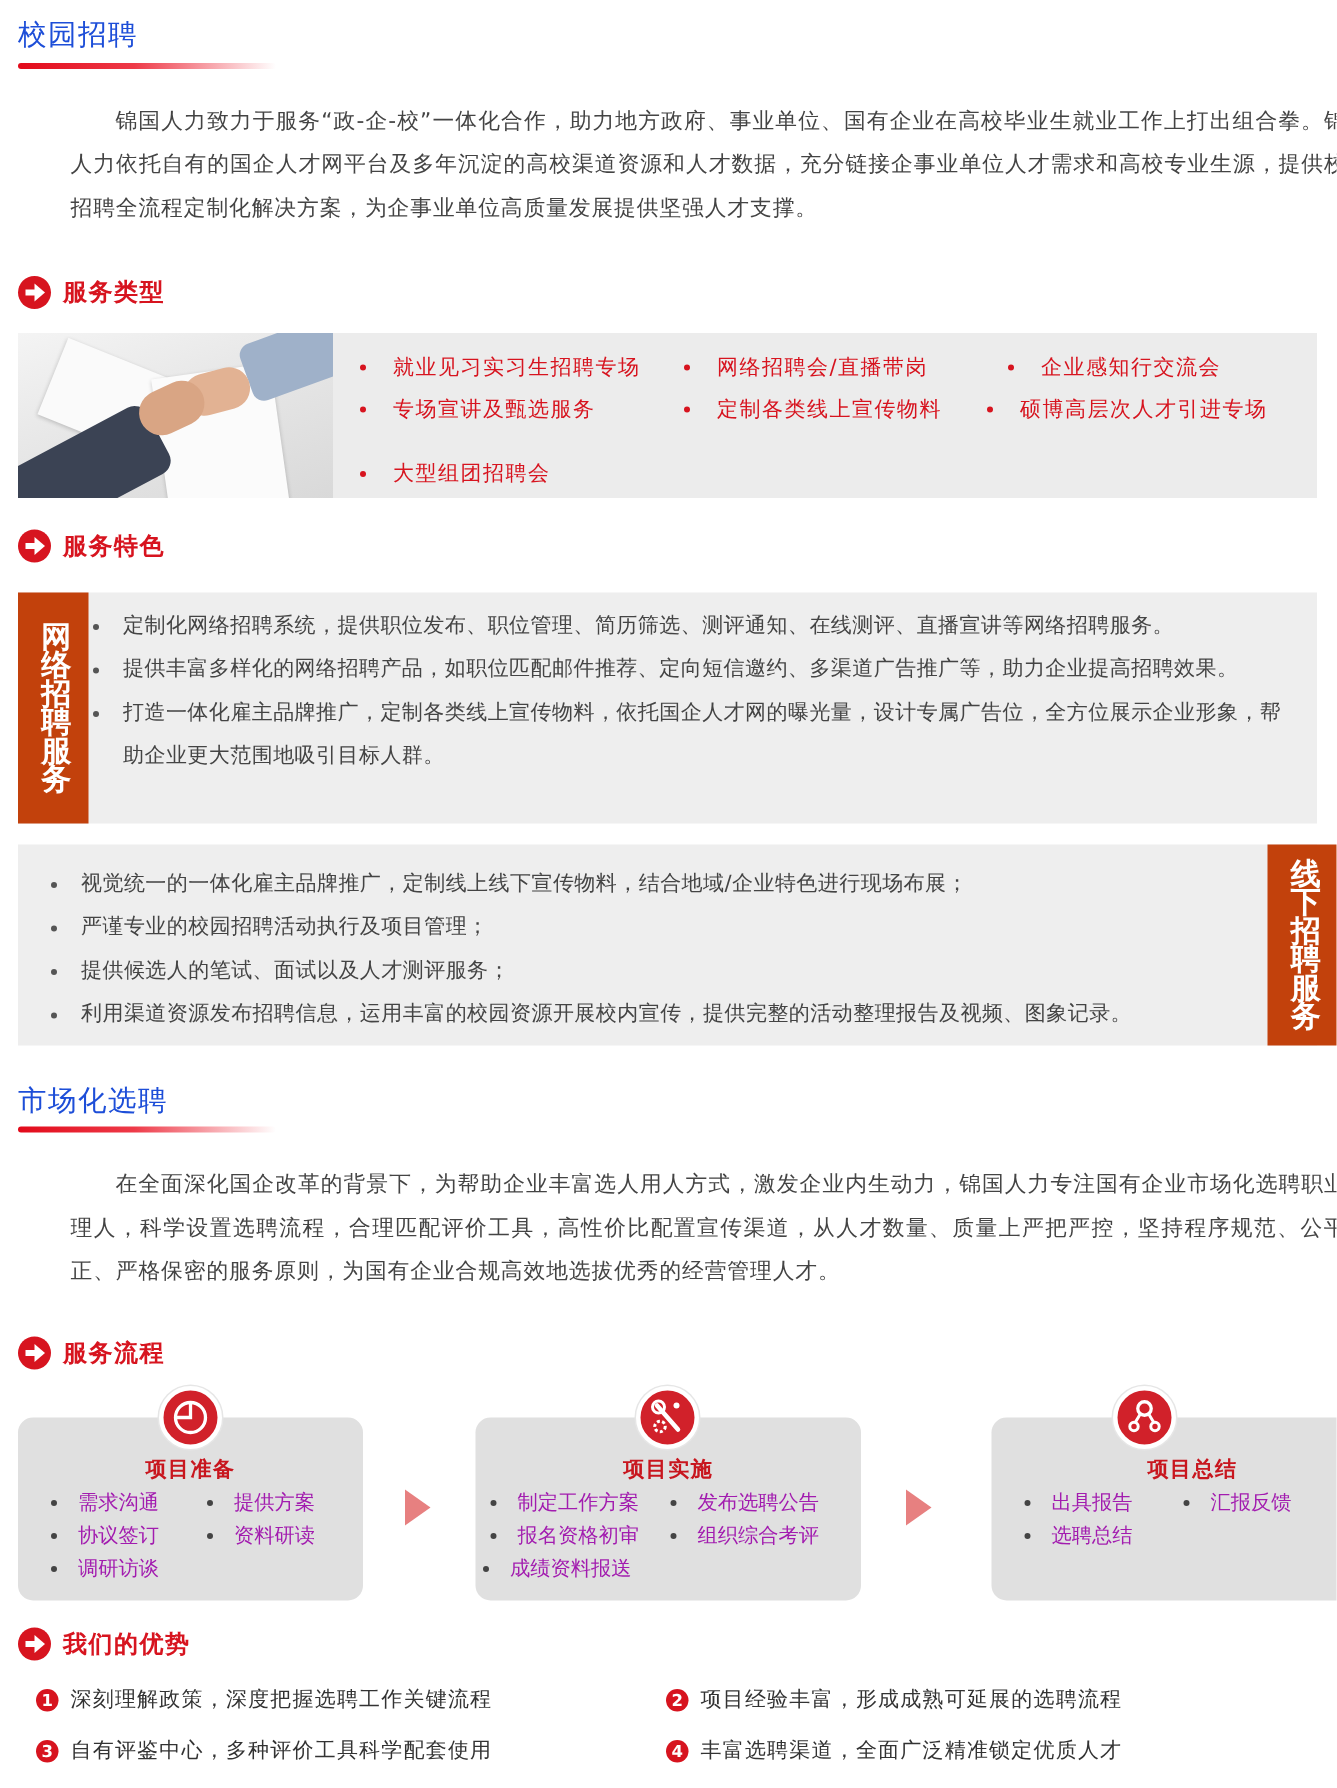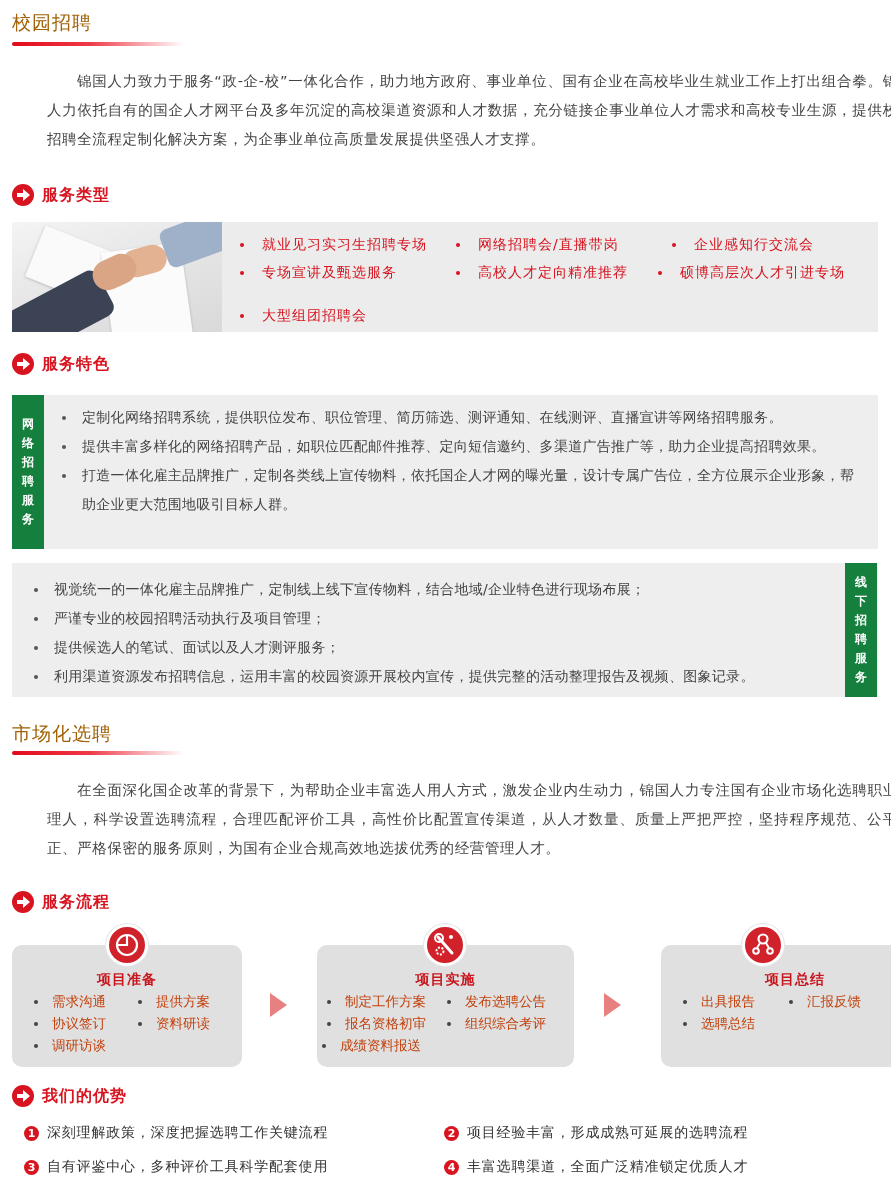--- a/index.html
+++ b/index.html
@@ -1,19 +1,19 @@
 <!DOCTYPE html>
 <html><head>
 <meta charset="utf-8">
 <style>
   * { box-sizing: border-box; margin: 0; padding: 0; }
   html, body { width: 891px; height: 1192px; background: #ffffff; overflow: hidden; }
   body { font-family: "DejaVu Sans", "Liberation Sans", sans-serif; color: #333; position: relative; }
 
-  .section-title { position: absolute; left: 12px; font-size: 19px; color: #a16207; letter-spacing: 1px; }
+  .section-title { position: absolute; left: 12px; font-size: 19px; color: #1d4ed8; letter-spacing: 1px; }
   .title-bar { position: absolute; left: 12px; width: 172px; height: 4px;
     background: linear-gradient(to right, #e20a1a 0%, #ee3a48 45%, rgba(255,255,255,0) 100%); border-radius: 2px; }
 
   .para { position: absolute; left: 12px; width: 866px; font-size: 14.5px; line-height: 29px; color: #444; text-indent: 30px; letter-spacing: 0.6px; text-align: justify; margin-left: 35px; }
 
   .sub-head { position: absolute; left: 12px; display: flex; align-items: center; gap: 8px; }
   .sub-head .arrow { width: 22px; height: 22px; border-radius: 50%; background: #d7141f; position: relative; }
   .sub-head .arrow::before { content: ""; position: absolute; left: 5px; top: 9px; width: 7px; height: 4px; background: #fff; }
   .sub-head .arrow::after { content: ""; position: absolute; left: 11px; top: 5px; border-left: 7px solid #fff; border-top: 6px solid transparent; border-bottom: 6px solid transparent; }
   .sub-head .label { font-size: 16px; font-weight: bold; color: #d7141f; letter-spacing: 1px; }
@@ -27,31 +27,31 @@
   .sleeve-l { position: absolute; left: -10px; top: 68px; width: 110px; height: 50px; background: #3b4354; transform: rotate(-28deg); border-radius: 10px; }
   .sleeve-r { position: absolute; left: 150px; top: -5px; width: 80px; height: 40px; background: #9fb1c9; transform: rotate(-20deg); border-radius: 8px; }
   .hand-l { position: absolute; left: 80px; top: 35px; width: 45px; height: 30px; background: #d9a584; border-radius: 15px; transform: rotate(-25deg); }
   .hand-r { position: absolute; left: 110px; top: 25px; width: 45px; height: 28px; background: #e2b293; border-radius: 14px; transform: rotate(-15deg); }
   .types-list { position: absolute; left: 228px; top: 14px; }
   .type-item { position: absolute; white-space: nowrap; font-size: 14px; color: #d7141f; letter-spacing: 1px; }
   .type-item .dot { display: inline-block; width: 4px; height: 4px; border-radius: 50%; background: #d7141f; margin-right: 18px; vertical-align: middle; }
 
   
   .feat-box { position: absolute; left: 12px; width: 866px; background: #eeeeee; }
-  .tag { position: absolute; width: 32px; background: #15803d; color: #fff; font-weight: bold; font-size: 12px; line-height: 19px; text-align: center; display: flex; align-items: center; justify-content: center; }
+  .tag { position: absolute; width: 47px; background: #c2410c; color: #fff; font-weight: bold; font-size: 20px; line-height: 19px; text-align: center; display: flex; align-items: center; justify-content: center; }
   .tag span { display: block; width: 16px; word-break: break-all; }
   .feat-list { position: absolute; font-size: 14px; color: #444; line-height: 29px; letter-spacing: 0.3px; }
   .feat-list li { list-style: none; position: relative; padding-left: 22px; }
   .feat-list li::before { content: ""; position: absolute; left: 2px; top: 13px; width: 4px; height: 4px; border-radius: 50%; background: #555; }
 
   
   .proc-card { position: absolute; top: 945px; height: 122px; background: #e0e0e0; border-radius: 10px; }
   .proc-icon { position: absolute; top: 924px; width: 42px; height: 42px; border-radius: 50%; background: #d1212a; border: 3px solid #fff; box-shadow: 0 0 0 1px #e6e6e6; }
   .proc-title { position: absolute; top: 26px; left: 0; width: 100%; text-align: center; font-size: 14px; font-weight: bold; color: #c8161e; letter-spacing: 1px; }
-  .proc-item { position: absolute; font-size: 13.5px; color: #c2410c; white-space: nowrap; }
+  .proc-item { position: absolute; font-size: 13.5px; color: #a21caf; white-space: nowrap; }
   .proc-item .dot { display: inline-block; width: 4px; height: 4px; border-radius: 50%; background: #444; margin-right: 14px; vertical-align: middle; }
   .proc-arrow { position: absolute; top: 993px; width: 0; height: 0; border-left: 17px solid #e78080; border-top: 12px solid transparent; border-bottom: 12px solid transparent; }
 
   
   .adv { position: absolute; font-size: 14px; color: #333; white-space: nowrap; display: flex; align-items: center; gap: 8px; letter-spacing: 0.8px; }
   .adv .num { width: 15px; height: 15px; border-radius: 50%; background: #d7141f; color: #fff; font-size: 11px; font-weight: bold; display: flex; align-items: center; justify-content: center; letter-spacing: 0; }
 </style>
 </head>
 <body>
 
@@ -72,21 +72,21 @@
     <div class="sleeve-r"></div>
     <div class="sleeve-l"></div>
     <div class="hand-r"></div>
     <div class="hand-l"></div>
   </div>
   <div class="types-list">
     <div class="type-item" style="left:0;top:0;"><span class="dot"></span><span>就业见习实习生招聘专场</span></div>
     <div class="type-item" style="left:216px;top:0;"><span class="dot"></span><span>网络招聘会/直播带岗</span></div>
     <div class="type-item" style="left:432px;top:0;"><span class="dot"></span><span>企业感知行交流会</span></div>
     <div class="type-item" style="left:0;top:28px;"><span class="dot"></span><span>专场宣讲及甄选服务</span></div>
-    <div class="type-item" style="left:216px;top:28px;"><span class="dot"></span><span>高校人才定向精准推荐</span></div>
+    <div class="type-item" style="left:216px;top:28px;"><span class="dot"></span><span>定制各类线上宣传物料</span></div>
     <div class="type-item" style="left:418px;top:28px;"><span class="dot"></span><span>硕博高层次人才引进专场</span></div>
     <div class="type-item" style="left:0;top:71px;"><span class="dot"></span><span>大型组团招聘会</span></div>
   </div>
 </div>
 
 <div class="sub-head" style="top:353px;">
   <span class="arrow"></span>
   <span class="label">服务特色</span>
 </div>
 

